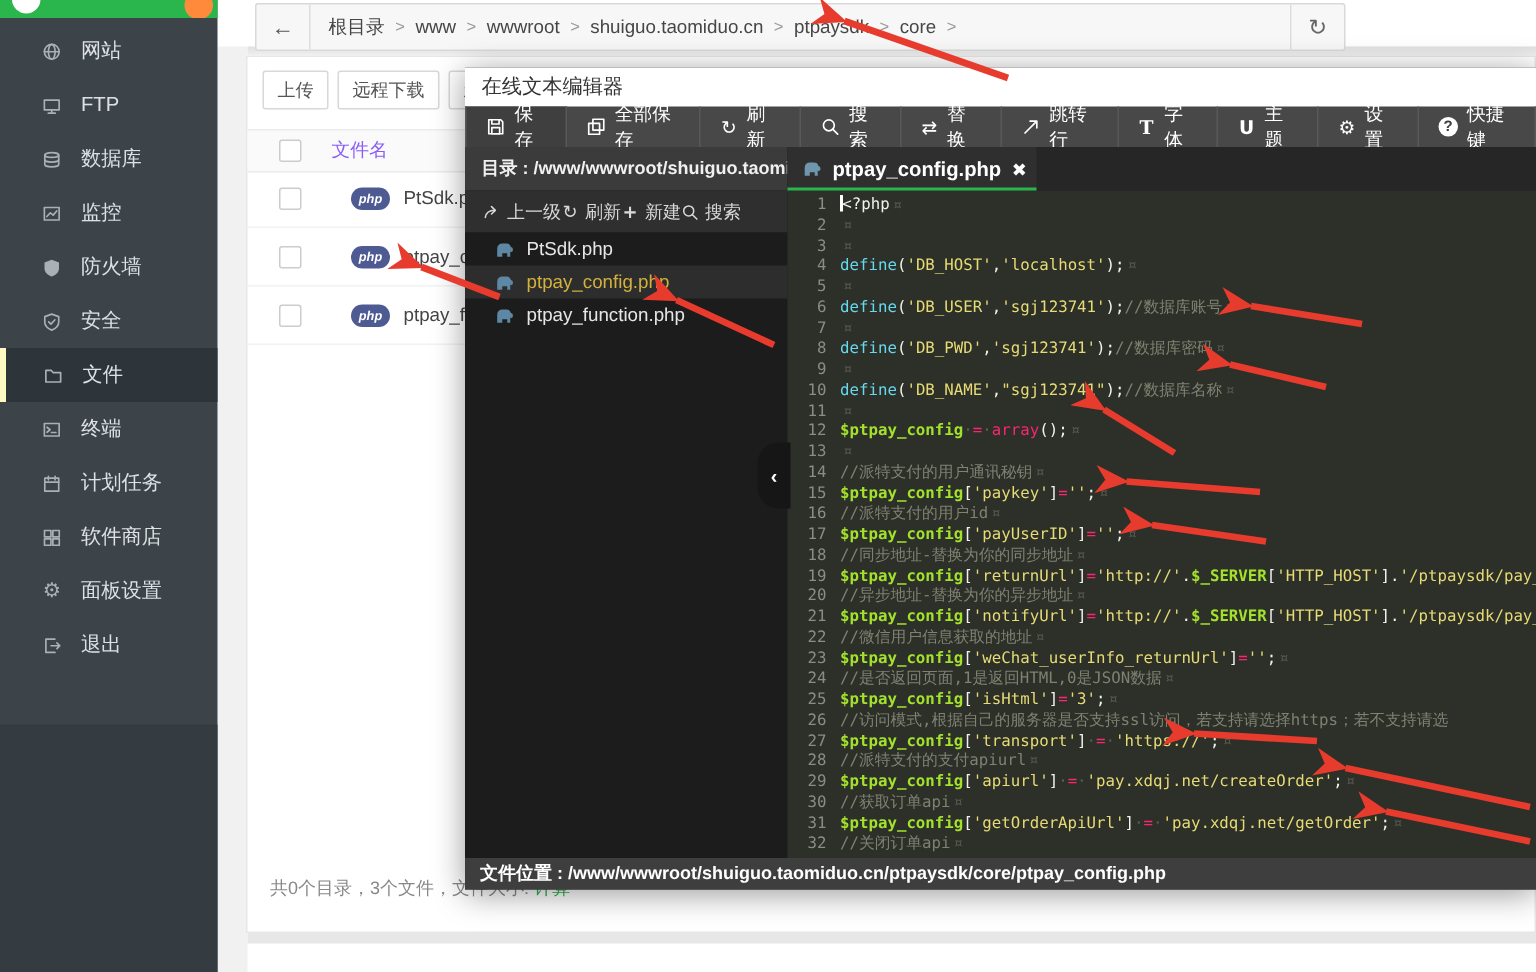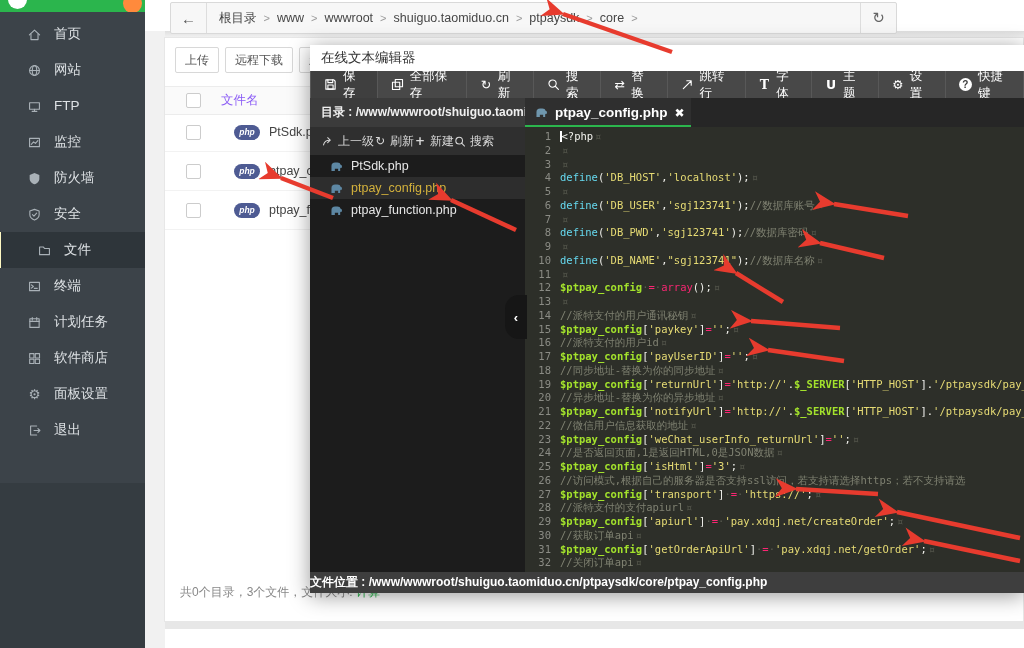--- a/index.html
+++ b/index.html
@@ -16,21 +16,21 @@
   
   #sidebar{left:0;top:0;width:145px;height:648px;background:#3c4349;}
   #sidebar-bottom{left:0;top:483px;width:145px;height:165px;background:#353c41;}
   #logo-bar{left:0;top:0;width:145px;height:12px;background:#2bb54d;overflow:hidden;}
   #logo-circle-white{position:absolute;left:8px;top:-10px;width:19px;height:19px;border-radius:50%;background:#fff;}
   #logo-circle-orange{position:absolute;left:123px;top:-6px;width:19px;height:19px;border-radius:50%;background:#ff8a3c;}
   #sidebar-menu{left:0;top:16px;width:145px;}
   .side-item{height:36px;line-height:36px;color:#dde1e4;font-size:13.5px;cursor:pointer;
              padding-left:27px;position:relative;display:flex;align-items:center;gap:12px;}
   .side-item .ic{width:15px;height:15px;display:inline-flex;align-items:center;justify-content:center;color:#a9b1b7;flex:0 0 15px;}
-  .side-item.active{background:#2e353a;border-left:1px solid #fef9c3;padding-left:36px;}
+  .side-item.active{background:#2e353a;border-left:4px solid #fef9c3;padding-left:24px;}
   .txt-ic{font-family:"DejaVu Sans",sans-serif;font-style:normal;}
   .txt-ic.serif{font-family:"DejaVu Serif",serif;font-weight:bold;}
 
   
   #breadcrumb-bar{left:170px;top:2px;width:727px;height:32px;background:#f7f7f7;border:1px solid #d9d9d9;
                   border-radius:2px;display:flex;align-items:stretch;box-sizing:border-box;}
   #back-btn{width:35px;border-right:1px solid #ddd;display:flex;align-items:center;justify-content:center;
             color:#555;font-size:15px;cursor:pointer;}
   #crumbs{flex:1;display:flex;align-items:center;padding-left:12px;font-size:12.5px;color:#464646;overflow:hidden;white-space:nowrap;}
   #crumbs .crumb{cursor:pointer;}
@@ -97,21 +97,21 @@
   
   #ed-code{left:215px;top:82px;width:499px;height:445px;background:#2d2f29;overflow:hidden;padding-top:3px;box-sizing:border-box;}
   .cl{height:13.75px;line-height:13.75px;white-space:pre;font-family:"DejaVu Sans Mono",monospace;font-size:10.5px;display:flex;}
   .cl .ln{flex:0 0 26px;text-align:right;color:#8b8c85;padding-right:9px;user-select:none;}
   .cl .ct{flex:1;overflow:hidden;white-space:pre;}
   .t-k{color:#66d9ef;} .t-s{color:#e6db74;} .t-c{color:#7f8171;} .t-v{color:#a3e22c;font-weight:bold;}
   .t-o{color:#f92672;} .t-p{color:#f2f2ed;} .t-w{color:#5a5c50;} .t-e{color:#585a4f;padding-left:2px;}
   .t-cur{display:inline-block;width:1.5px;height:11px;background:#fff;vertical-align:-1.5px;}
 
   #ed-status{left:0;top:527px;width:714px;height:21px;background:#3e3e3e;color:#fff;font-size:12px;
-             font-weight:bold;line-height:21px;box-sizing:border-box;white-space:nowrap;}
+             font-weight:bold;line-height:21px;padding-left:10px;box-sizing:border-box;white-space:nowrap;}
 
   
   #arrows{left:0;top:0;width:1024px;height:648px;z-index:50;pointer-events:none;}
 </style>
 </head>
 <body>
 
 <div class="abs" id="main-bg"></div>
 <div class="abs" id="gutter"></div>
 <div class="abs" id="divider-strip"></div>
@@ -120,44 +120,45 @@
 <div class="abs" id="sidebar">
   <div class="abs" id="sidebar-bottom"></div>
   <div class="abs" id="logo-bar">
     <div id="logo-circle-white"></div>
     <div id="logo-circle-orange"></div>
   </div>
   <div class="abs" id="sidebar-menu">
       <div class="side-item">
         <span class="ic">
           <svg width="13" height="13" viewBox="0 0 14 14" fill="none" stroke="currentColor" stroke-width="1.2" stroke-linecap="round" stroke-linejoin="round">
-            <path d="M1.5 7.5 L7 2.2 L12.5 7.5"></path>
-            <path d="M3.2 6.5 V12.5 H10.8 V6.5"></path>
-          </svg>
-        </span>
-        <span>首页</span>
-      </div>
-      <div class="side-item">
-        <span class="ic">
-          <svg width="13" height="13" viewBox="0 0 14 14" fill="none" stroke="currentColor" stroke-width="1.2" stroke-linecap="round" stroke-linejoin="round">
             <circle cx="7" cy="7" r="5.3"></circle>
             <ellipse cx="7" cy="7" rx="2.4" ry="5.3"></ellipse>
             <path d="M1.7 7 H12.3"></path>
           </svg>
         </span>
         <span>网站</span>
       </div>
       <div class="side-item">
         <span class="ic">
           <svg width="13" height="13" viewBox="0 0 14 14" fill="none" stroke="currentColor" stroke-width="1.2" stroke-linecap="round" stroke-linejoin="round">
             <rect x="1.7" y="3" width="10.6" height="7"></rect>
             <path d="M7 10 V12.3 M4.5 12.3 H9.5"></path>
           </svg>
         </span>
         <span>FTP</span>
+      </div>
+      <div class="side-item">
+        <span class="ic">
+          <svg width="13" height="13" viewBox="0 0 14 14" fill="none" stroke="currentColor" stroke-width="1.2" stroke-linecap="round" stroke-linejoin="round">
+            <ellipse cx="7" cy="3.6" rx="5" ry="1.7"></ellipse>
+            <path d="M2 3.6 V10.4 C2 11.3 4.2 12.1 7 12.1 S12 11.3 12 10.4 V3.6"></path>
+            <path d="M2 7 C2 7.9 4.2 8.7 7 8.7 S12 7.9 12 7"></path>
+          </svg>
+        </span>
+        <span>数据库</span>
       </div>
       <div class="side-item">
         <span class="ic">
           <svg width="13" height="13" viewBox="0 0 14 14" fill="none" stroke="currentColor" stroke-width="1.2" stroke-linecap="round" stroke-linejoin="round">
             <rect x="1.7" y="2.5" width="10.6" height="9"></rect>
             <path d="M3.5 9 L6 6.3 L8 8 L10.6 5"></path>
           </svg>
         </span>
         <span>监控</span>
       </div>

